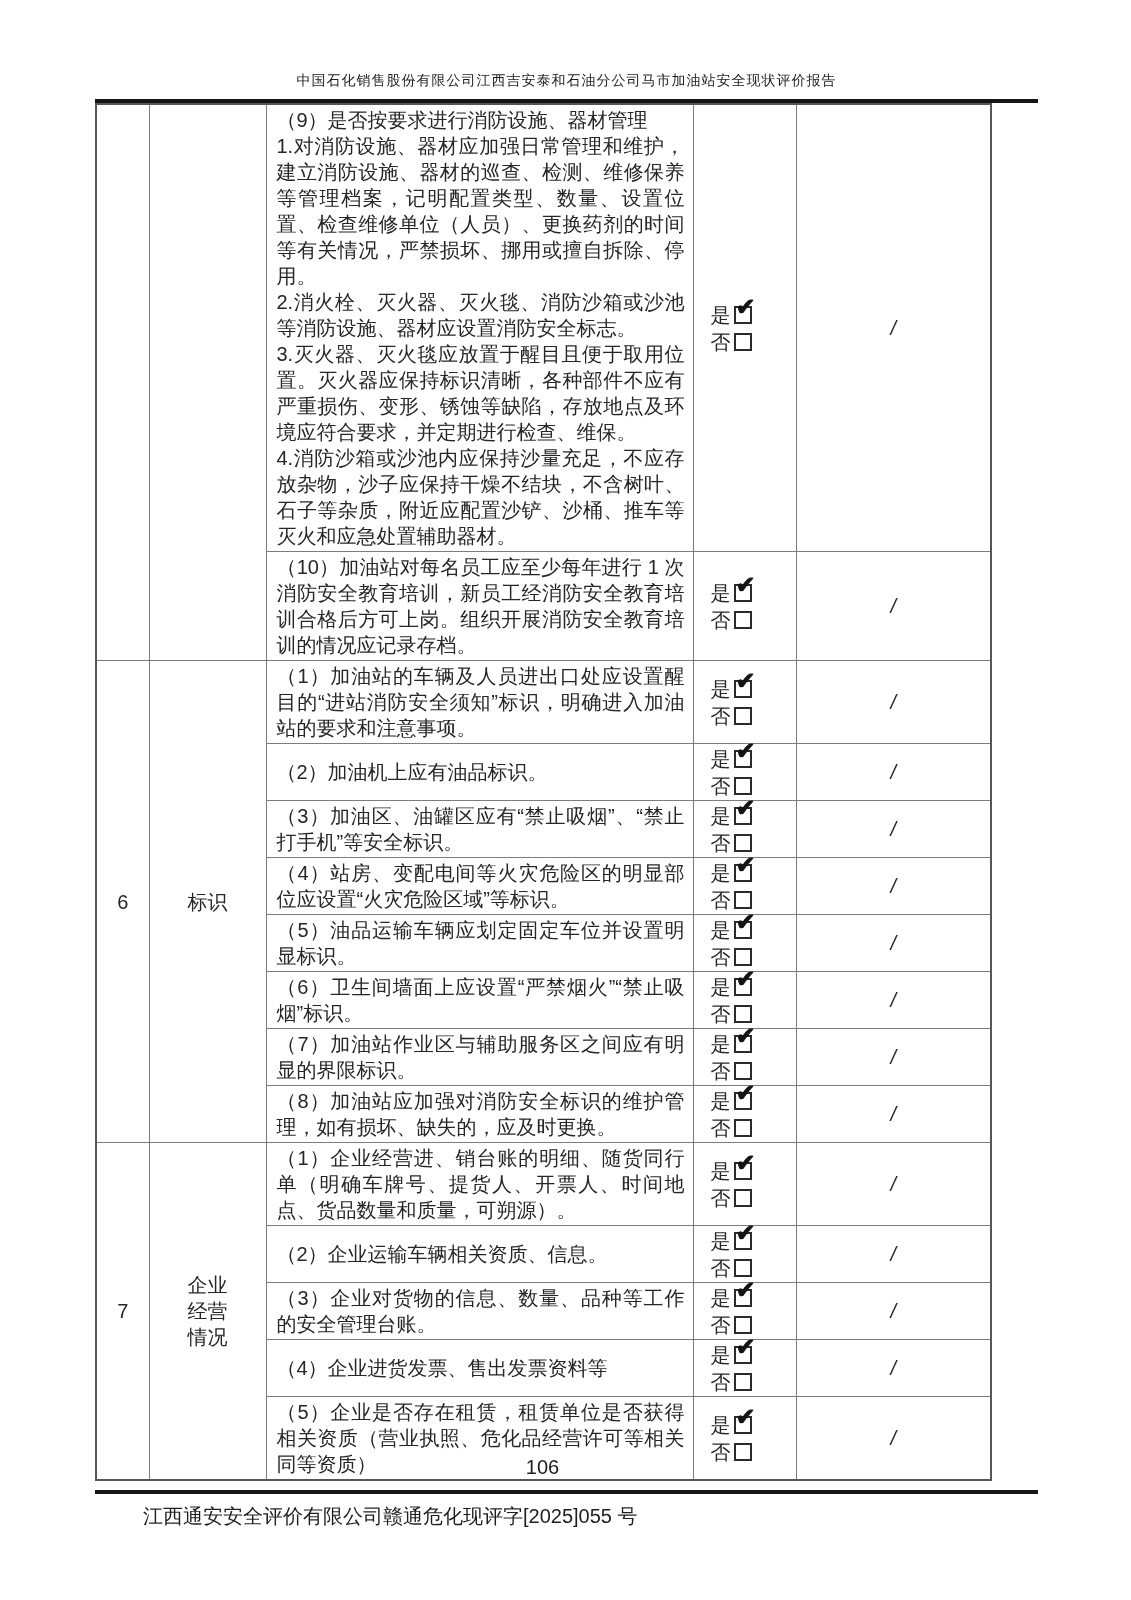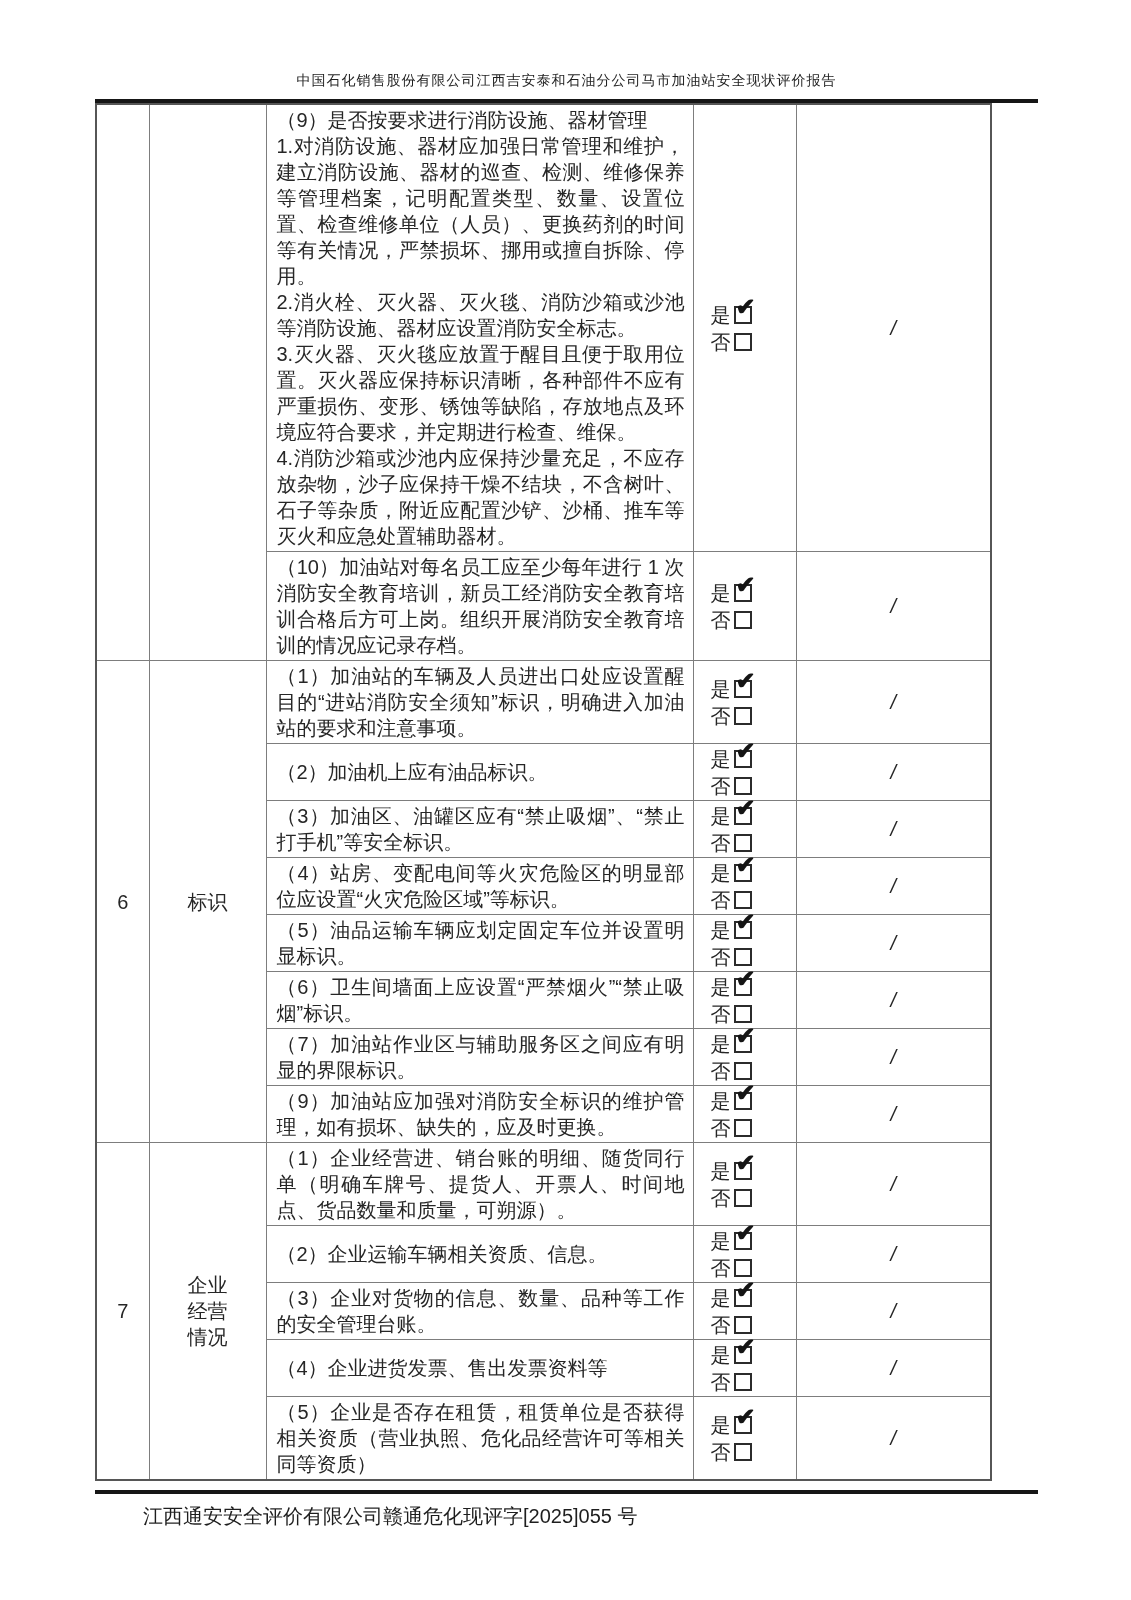--- a/index.html
+++ b/index.html
@@ -262,21 +262,21 @@
               </span>
             </div>
             <div class="ans-line">
               <span class="ans-label">否</span>
               <span class="checkbox"></span>
             </div>
           </td>
           <td class="remark-cell">/</td>
         </tr>
         <tr>
-          <td class="requirement-text-cell">（9）加油站应加强对消防安全标识的维护管理，如有损坏、缺失的，应及时更换。</td>
+          <td class="requirement-text-cell">（8）加油站应加强对消防安全标识的维护管理，如有损坏、缺失的，应及时更换。</td>
           <td class="answer-cell">
             <div class="ans-line">
               <span class="ans-label">是</span>
               <span class="checkbox checked">
                 <span class="mark">✔</span>
               </span>
             </div>
             <div class="ans-line">
               <span class="ans-label">否</span>
               <span class="checkbox"></span>
@@ -363,20 +363,21 @@
               <span class="ans-label">否</span>
               <span class="checkbox"></span>
             </div>
           </td>
           <td class="remark-cell">/</td>
         </tr>
       </tbody>
   </table>
 
   <div class="footer">
+    <div class="page-number">106</div>
     <div class="footer-rule"></div>
     <div class="footer-row">
       <span>江西通安安全评价有限公司</span>
       <span>赣通危化现评字[2025]055 号</span>
     </div>
   </div>
 
 </div>
 
 </body></html>

